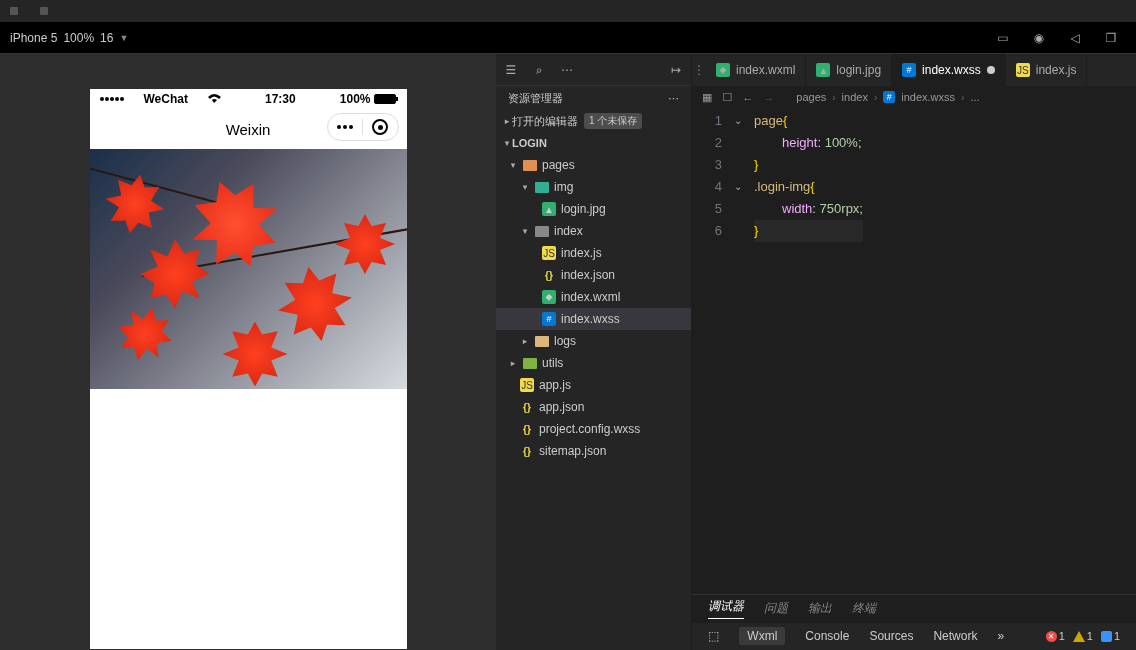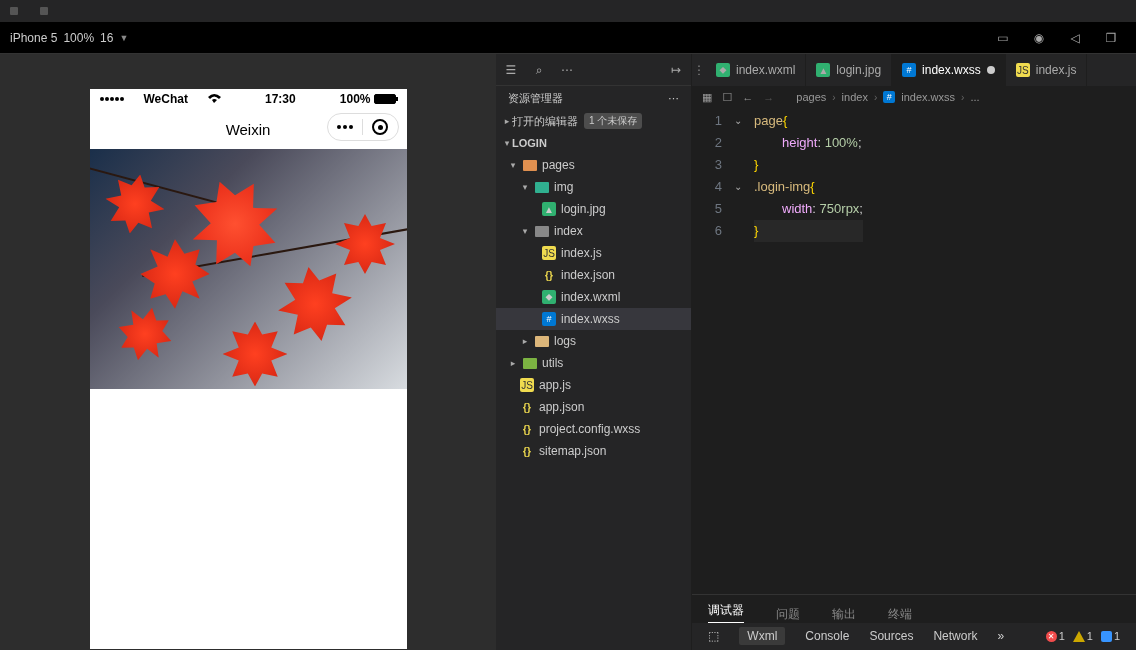--- a/index.html
+++ b/index.html
@@ -85,21 +85,21 @@
 .tk-sel{color:#d7ba7d;}
 .tk-prop{color:#f0abfc;}
 .tk-punc{color:#d4d4d4;}
 .tk-num{color:#b5cea8;}
 .tk-unit{color:#b5cea8;}
 .tk-brace{color:#ffd700;}
 .ind{display:inline-block;width:28px;}
 
 
 .bottom{height:56px;border-top:1px solid #333;display:flex;flex-direction:column;background:#1e1e1e;}
-.btabs{height:28px;display:flex;align-items:flex-end;gap:32px;padding:0 16px;font-size:12px;color:#888;}
+.btabs{height:28px;display:flex;align-items:center;gap:20px;padding:0 16px;font-size:12px;color:#888;font-style:italic;}
 .btabs span.act{color:#fff;border-bottom:1px solid #fff;padding-bottom:3px;}
 .btabs2{height:28px;display:flex;align-items:center;gap:20px;padding:0 16px;font-size:12px;color:#ccc;background:#252526;}
 .btabs2 .sel{background:#3a3a3a;padding:2px 8px;border-radius:2px;}
 .btabs2 .sp{flex:1;}
 .status{display:flex;gap:8px;align-items:center;}
 .badge{display:flex;align-items:center;gap:2px;font-size:11px;}
 .badge.err .c{width:11px;height:11px;background:#f14c4c;border-radius:50%;display:flex;align-items:center;justify-content:center;color:#fff;font-size:8px;}
 .badge.warn .c{width:0;height:0;border-left:6px solid transparent;border-right:6px solid transparent;border-bottom:11px solid #cca700;}
 .badge.info .c{width:11px;height:11px;background:#3794ff;border-radius:2px;}
 </style>

